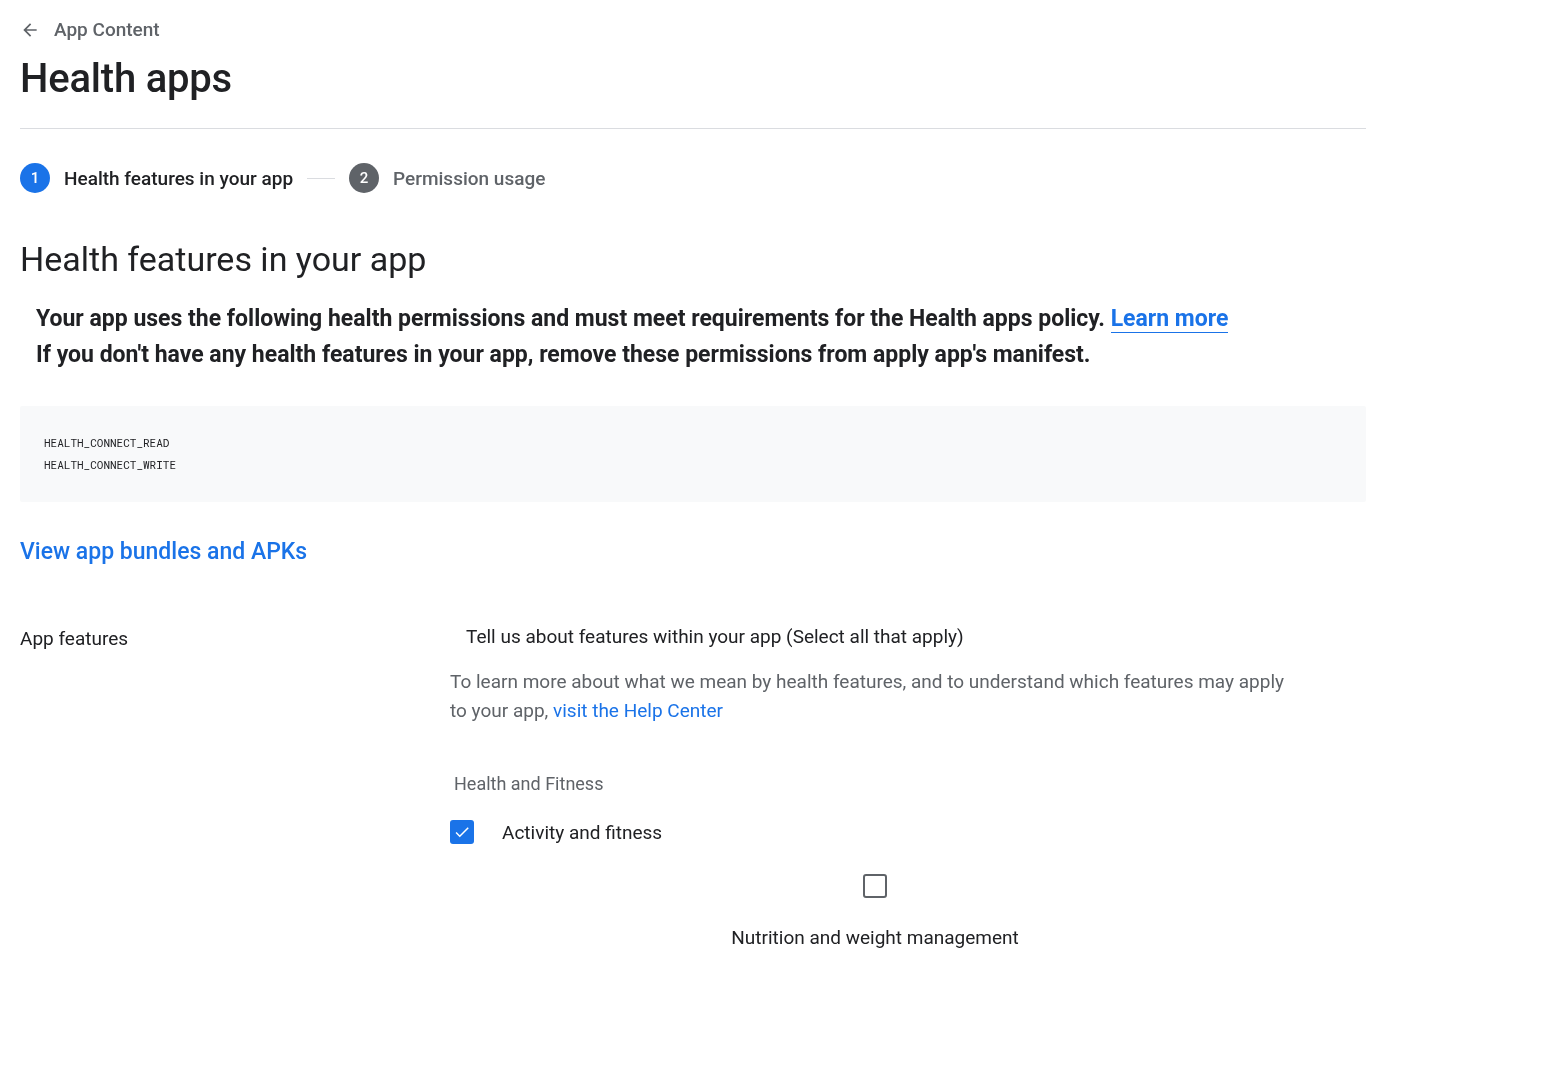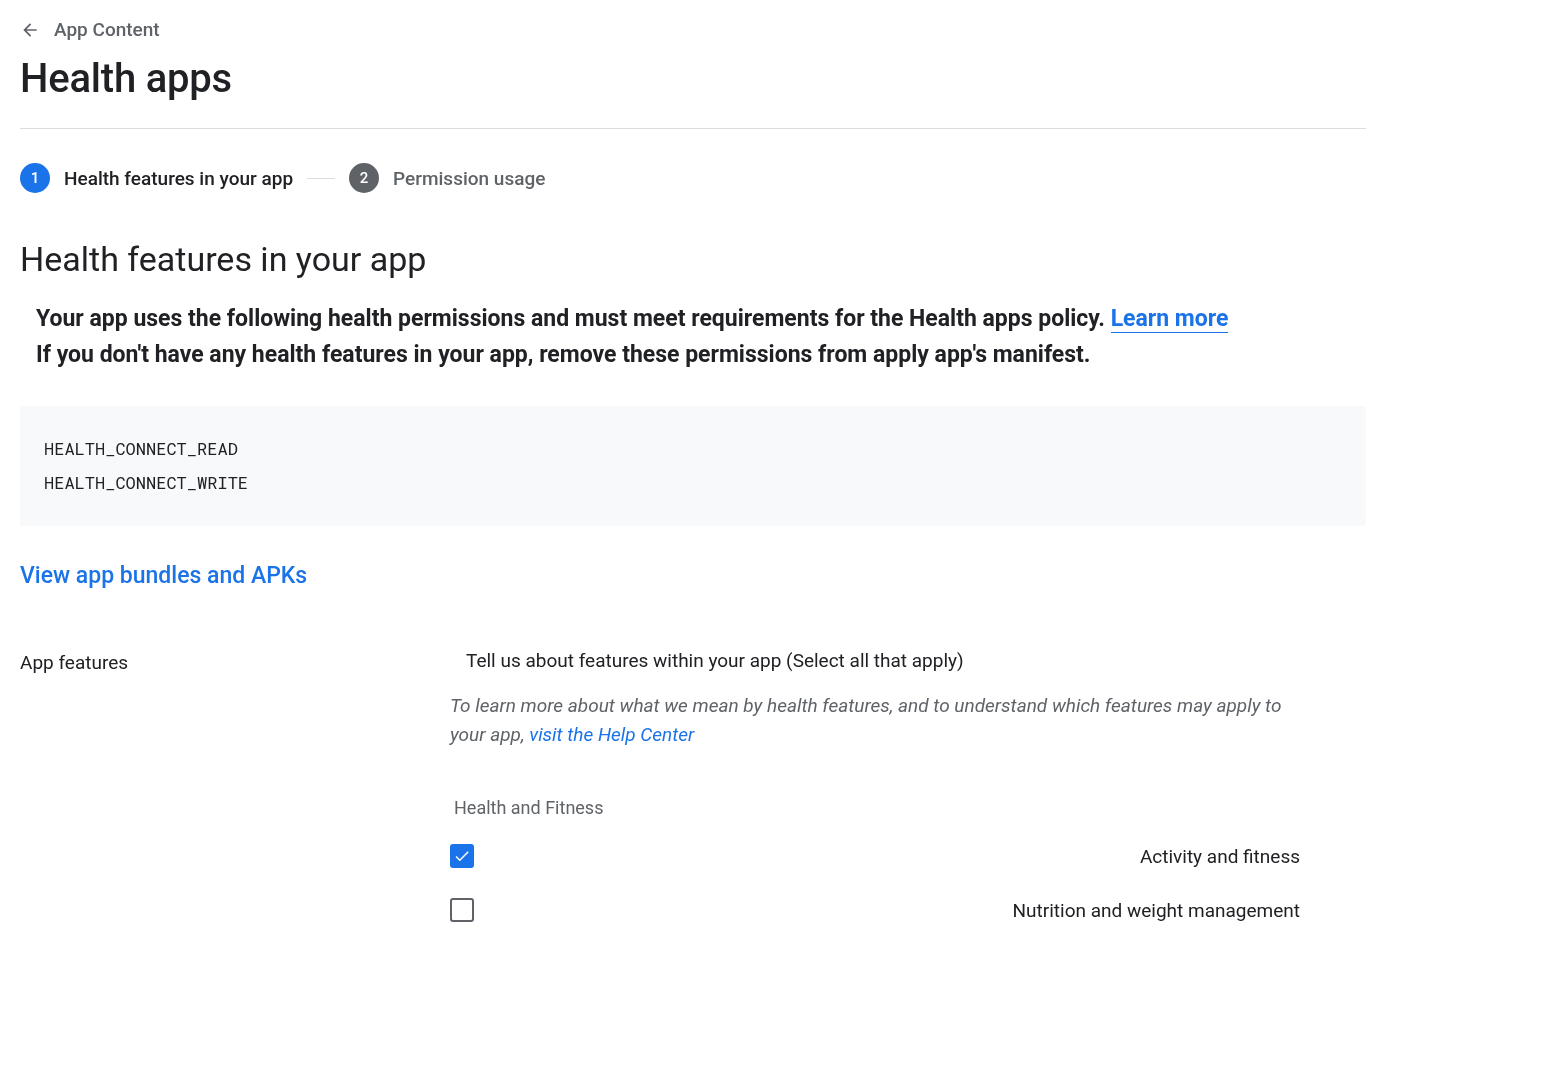--- a/index.html
+++ b/index.html
@@ -96,21 +96,21 @@
   a.inline-link {
     color: var(--blue-link);
     text-decoration: none;
     border-bottom: 1px solid var(--blue-link);
     cursor: pointer;
   }
   .code-block {
     background: var(--code-bg);
     padding: 26px 24px;
     font-family: "Roboto Mono", "Courier New", monospace;
-    font-size: 17px;
+    font-size: 11px;
     line-height: 2.0;
     color: var(--text-primary);
     margin-bottom: 36px;
     border-radius: 2px;
   }
   .link-button {
     display: inline-block;
     color: var(--blue-link);
     font-size: 23px;
     font-weight: 500;
@@ -136,41 +136,39 @@
   .field-title {
     font-size: 19px;
     color: var(--text-primary);
     margin: 0 0 20px 16px;
   }
   .field-hint {
     font-size: 19px;
     color: var(--text-secondary);
     line-height: 1.5;
     margin: 0 0 48px 0;
-    font-style: italic;
   }
   .field-hint a {
     color: var(--blue-link);
     text-decoration: none;
     cursor: pointer;
   }
   .group-label {
     font-size: 18px;
     color: var(--text-secondary);
     margin: 16px 0 26px 4px;
   }
   .checkbox-row {
     display: flex;
     align-items: center;
-    gap: 12px;
+    gap: 28px;
     margin-bottom: 30px;
     cursor: pointer;
-    justify-content: space-between;
-  }
-  .checkbox-row:last-child { margin-bottom: 0; }
+  }
+  .checkbox-row:last-child { margin-bottom: 0; flex-direction: column; }
   .checkbox-box {
     width: 24px;
     height: 24px;
     border-radius: 3px;
     flex-shrink: 0;
     display: flex;
     align-items: center;
     justify-content: center;
   }
   .cb-unchecked {

